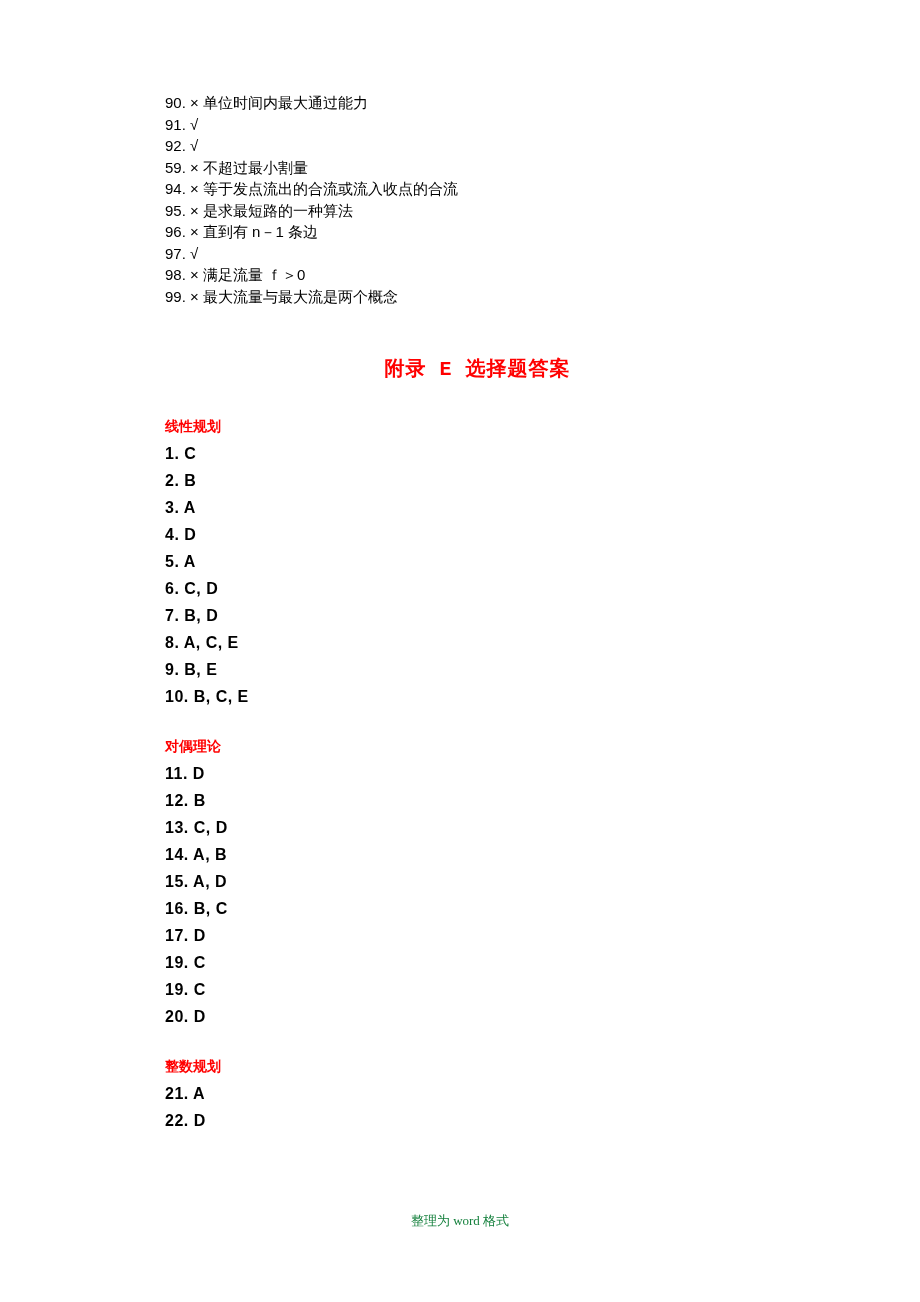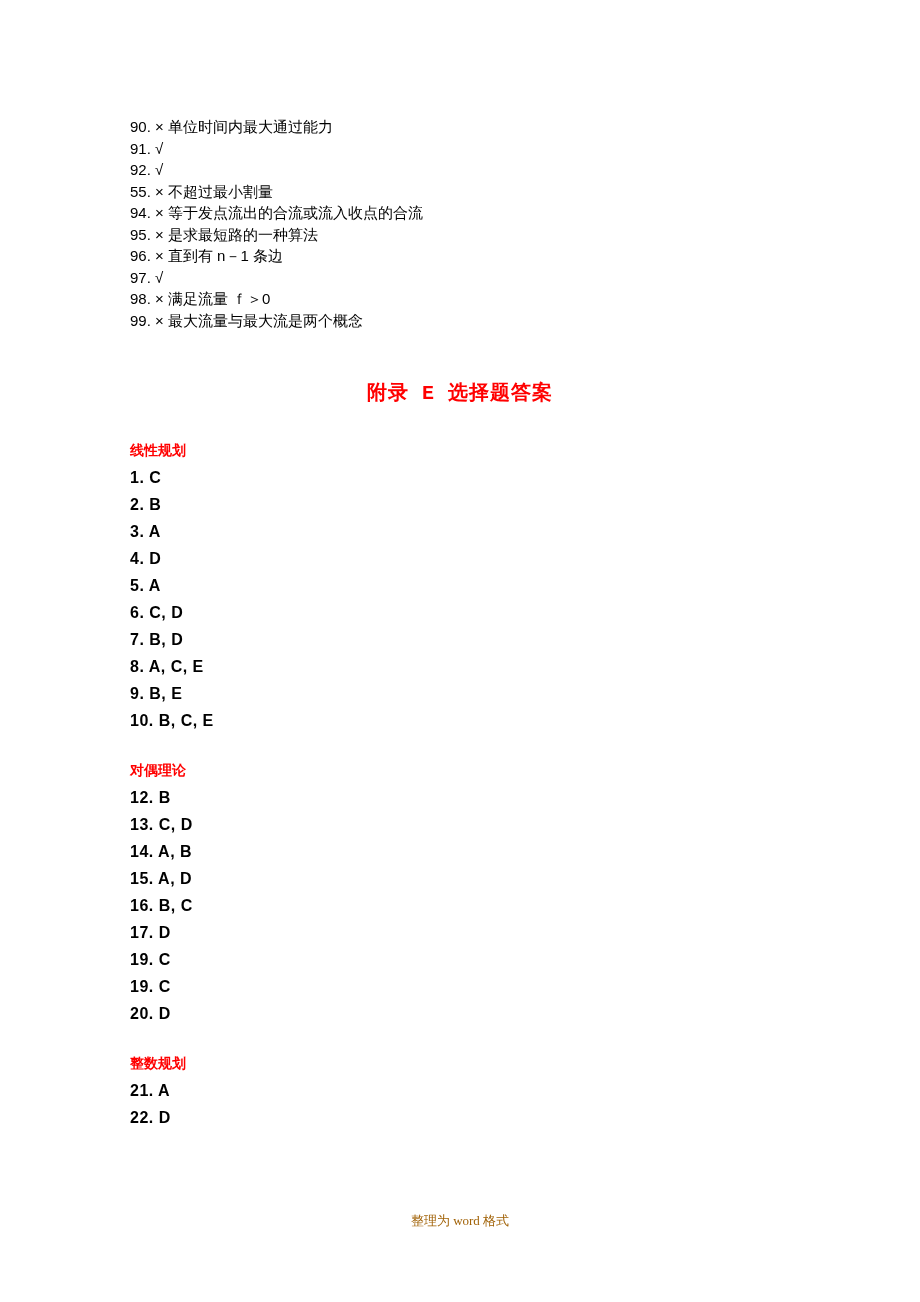--- a/index.html
+++ b/index.html
@@ -4,21 +4,22 @@
 <style>
   * { margin: 0; padding: 0; box-sizing: border-box; }
   body {
     background: #ffffff;
     width: 920px;
     height: 1302px;
     font-family: "SimSun", "宋体", serif;
     position: relative;
   }
   .page {
-    padding: 116px 130px 0 130px;
+    padding: 92px 130px 0 130px;
+    margin-left: 35px;
   }
   .tf-line {
     font-size: 15px;
     color: #000;
     line-height: 21.5px;
     font-family: Arial, "SimSun", sans-serif;
   }
   .appendix-title {
     text-align: center;
     font-size: 20px;
@@ -47,34 +48,34 @@
   .section-block {
     margin-bottom: 22px;
   }
   .footer {
     position: absolute;
     bottom: 72px;
     left: 0;
     right: 0;
     text-align: center;
     font-size: 13px;
-    color: #a16207;
+    color: #15803d;
     font-family: "SimSun", "宋体", serif;
   }
 </style>
 </head>
 <body>
 
 <div class="page">
 
   <div id="tf-block">
       <div class="tf-line">90. ×  单位时间内最大通过能力</div>
       <div class="tf-line">91. √</div>
       <div class="tf-line">92. √</div>
-      <div class="tf-line">55. ×  不超过最小割量</div>
+      <div class="tf-line">59. ×  不超过最小割量</div>
       <div class="tf-line">94. ×  等于发点流出的合流或流入收点的合流</div>
       <div class="tf-line">95. ×  是求最短路的一种算法</div>
       <div class="tf-line">96. ×  直到有 n－1 条边</div>
       <div class="tf-line">97. √</div>
       <div class="tf-line">98. ×  满足流量 ｆ＞0</div>
       <div class="tf-line">99. ×  最大流量与最大流是两个概念</div>
     </div>
 
   <div class="appendix-title">附录 E  选择题答案</div>
 
@@ -87,20 +88,21 @@
         <div class="answer-line">4. D</div>
         <div class="answer-line">5. A</div>
         <div class="answer-line">6. C, D</div>
         <div class="answer-line">7. B, D</div>
         <div class="answer-line">8. A, C, E</div>
         <div class="answer-line">9. B, E</div>
         <div class="answer-line">10. B, C, E</div>
       </div>
       <div class="section-block">
         <div class="section-heading">对偶理论</div>
+        <div class="answer-line">11. D</div>
         <div class="answer-line">12. B</div>
         <div class="answer-line">13. C, D</div>
         <div class="answer-line">14. A, B</div>
         <div class="answer-line">15. A, D</div>
         <div class="answer-line">16. B, C</div>
         <div class="answer-line">17. D</div>
         <div class="answer-line">19. C</div>
         <div class="answer-line">19. C</div>
         <div class="answer-line">20. D</div>
       </div>

